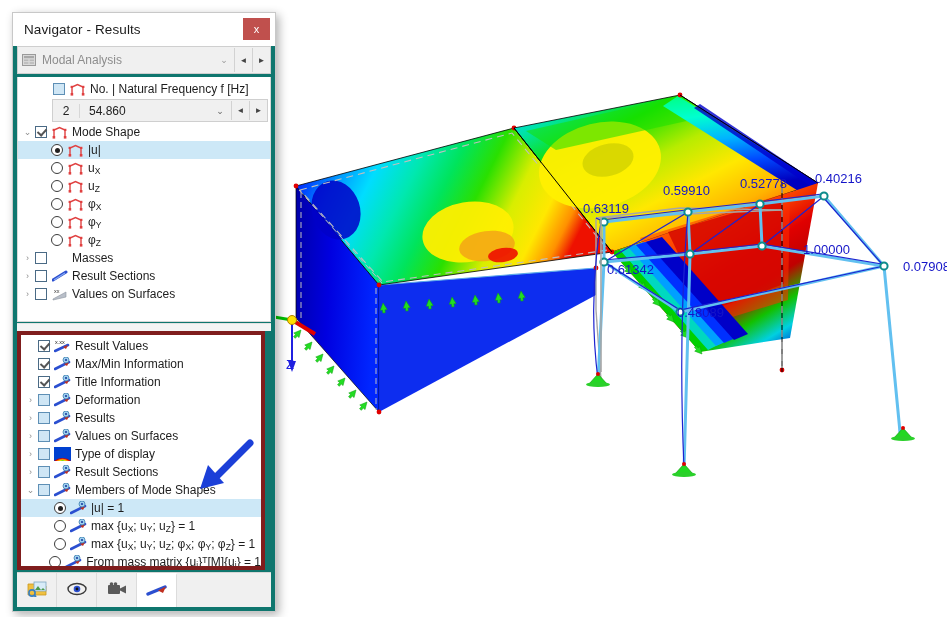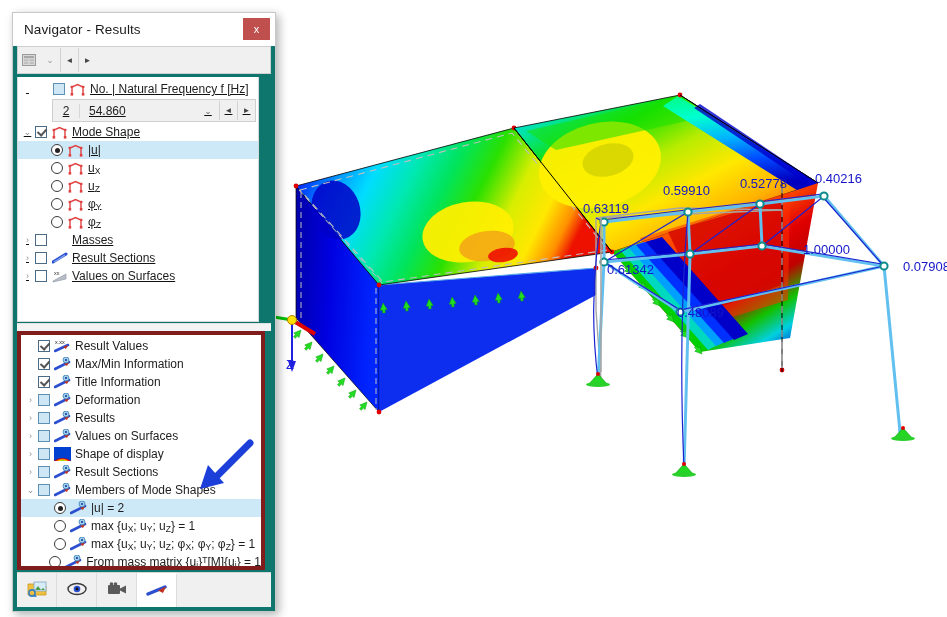--- a/index.html
+++ b/index.html
@@ -40,21 +40,21 @@
   .combo-row .cicon{width:22px;display:flex;align-items:center;justify-content:center;}
   .combo-row .clabel{flex:1;color:#8d8d8d;font-size:12px;padding-left:2px;}
   .combo-row .caret{width:20px;text-align:center;color:#9a9a9a;font-size:9px;}
   .spinbtn{
     width:17px;height:24px;border-left:1px solid #d2d2d2;background:#f0f0f0;
     display:flex;align-items:center;justify-content:center;font-size:8px;color:#444;cursor:pointer;
   }
 
   
   .tree-pane{background:#fff;overflow:hidden;position:relative;}
-  .pane-top{flex:0 0 244px;margin:3px 16px 0 4px;border:1px solid #d8d8d8;border-top:none;text-decoration:underline;}
+  .pane-top{flex:0 0 244px;margin:3px 4px 0 4px;border:1px solid #d8d8d8;border-top:none;}
   .splitter{flex:0 0 7px;background:#f4f4f4;border-top:1px solid #e2e2e2;margin:1px 4px 0 4px;}
   .pane-bottom{flex:1 1 auto;margin:0 10px 0 4px;border:4px solid #7f1d1d;}
 
   .row{
     height:18px;display:flex;align-items:center;padding-left:2px;white-space:nowrap;
     font-size:12px;color:#1d1d1d;cursor:default;
   }
   .row.sel{background:#cde8f7;}
   .ind{display:inline-block;}
   .exp{width:15px;flex:0 0 15px;text-align:center;color:#8d8d8d;font-size:9px;cursor:pointer;}
@@ -357,20 +357,21 @@
     <span class="cicon">
       <svg width="14" height="12">
           <rect x="0.5" y="0.5" width="13" height="11" fill="#d9d9d9" stroke="#9a9a9a"></rect>
           <rect x="2" y="2" width="10" height="2.2" fill="#a8a8a8"></rect>
           <rect x="2" y="5.5" width="4.4" height="1.6" fill="#b8b8b8"></rect>
           <rect x="7.6" y="5.5" width="4.4" height="1.6" fill="#b8b8b8"></rect>
           <rect x="2" y="8.2" width="4.4" height="1.6" fill="#b8b8b8"></rect>
           <rect x="7.6" y="8.2" width="4.4" height="1.6" fill="#b8b8b8"></rect>
         </svg>
     </span>
+    <span class="clabel">Modal Analysis</span>
     <span class="caret">⌄</span>
     <span class="spinbtn">◄</span>
     <span class="spinbtn">►</span>
   </div>
 
   <div class="tree-pane pane-top">
 
     <div class="row" style="padding-top:3px">
       <span class="exp none">›</span>
       <span class="ind" style="width:18px"></span>
@@ -444,20 +445,34 @@
       <span class="ticon">
           <svg width="15" height="13">
             <path d="M2,11 L2,4 L7.5,1.5 L13,4 L13,11" fill="none" stroke="#e04040" stroke-width="1.4"></path>
             <rect x="0.6" y="10" width="2.6" height="2.6" fill="#e04040"></rect>
             <rect x="11.8" y="10" width="2.6" height="2.6" fill="#e04040"></rect>
             <rect x="0.6" y="2.8" width="2.2" height="2.2" fill="#e04040"></rect>
             <rect x="12.2" y="2.8" width="2.2" height="2.2" fill="#e04040"></rect>
           </svg>
         </span>
       <span class="lbl"><span>u</span><span class="sub">Z</span></span>
+    </div>
+    <div class="row">
+      <span class="ind" style="width:31px"></span>
+      <span class="rb"></span>
+      <span class="ticon">
+          <svg width="15" height="13">
+            <path d="M2,11 L2,4 L7.5,1.5 L13,4 L13,11" fill="none" stroke="#e04040" stroke-width="1.4"></path>
+            <rect x="0.6" y="10" width="2.6" height="2.6" fill="#e04040"></rect>
+            <rect x="11.8" y="10" width="2.6" height="2.6" fill="#e04040"></rect>
+            <rect x="0.6" y="2.8" width="2.2" height="2.2" fill="#e04040"></rect>
+            <rect x="12.2" y="2.8" width="2.2" height="2.2" fill="#e04040"></rect>
+          </svg>
+        </span>
+      <span class="lbl"><span>φ</span><span class="sub">X</span></span>
     </div>
     <div class="row">
       <span class="ind" style="width:31px"></span>
       <span class="rb"></span>
       <span class="ticon">
           <svg width="15" height="13">
             <path d="M2,11 L2,4 L7.5,1.5 L13,4 L13,11" fill="none" stroke="#e04040" stroke-width="1.4"></path>
             <rect x="0.6" y="10" width="2.6" height="2.6" fill="#e04040"></rect>
             <rect x="11.8" y="10" width="2.6" height="2.6" fill="#e04040"></rect>
             <rect x="0.6" y="2.8" width="2.2" height="2.2" fill="#e04040"></rect>
@@ -602,21 +617,21 @@
           <g clip-path="url(#rc)">
             <rect x="0" y="0" width="17" height="14" fill="#0040d0"></rect>
             <path d="M0,14 A14,14 0 0 1 17,14 L17,14 L0,14 Z" fill="#d00000"></path>
             <path d="M2,14 A11.5,11.5 0 0 1 15,14 Z" fill="#ff8000"></path>
             <path d="M4,14 A9,9 0 0 1 13,14 Z" fill="#f0e000"></path>
             <path d="M6,14 A6.6,6.6 0 0 1 11,14 Z" fill="#20d000"></path>
             <path d="M8,14 A4,4 0 0 1 10,14 Z" fill="#00c0ff"></path>
           </g>
         </svg>
       </span>
-      <span class="lbl">Shape of display</span>
+      <span class="lbl">Type of display</span>
     </div>
     <div class="row">
       <span class="exp">›</span>
       <span class="cb partial"></span>
       <span class="ticon">
         <svg width="17" height="14">
             <path d="M1,12 L15,5" stroke="#2b4fd0" stroke-width="2.6" stroke-linecap="round"></path>
             <path d="M10,7 L15,5 L13,9 Z" fill="#c03020"></path>
             <circle cx="12" cy="3" r="3" fill="#9fd0ef" stroke="#3d7fb0" stroke-width=".8"></circle>
             <circle cx="12" cy="3" r="1.1" fill="#1b3fa0"></circle>
@@ -642,21 +657,21 @@
       <span class="ind" style="width:31px"></span>
       <span class="rb on"></span>
       <span class="ticon">
         <svg width="17" height="14">
             <path d="M1,12 L15,5" stroke="#2b4fd0" stroke-width="2.6" stroke-linecap="round"></path>
             <path d="M10,7 L15,5 L13,9 Z" fill="#c03020"></path>
             <circle cx="12" cy="3" r="3" fill="#9fd0ef" stroke="#3d7fb0" stroke-width=".8"></circle>
             <circle cx="12" cy="3" r="1.1" fill="#1b3fa0"></circle>
           </svg>
       </span>
-      <span class="lbl">|u| = 2</span>
+      <span class="lbl">|u| = 1</span>
     </div>
     <div class="row">
       <span class="ind" style="width:31px"></span>
       <span class="rb"></span>
       <span class="ticon">
         <svg width="17" height="14">
             <path d="M1,12 L15,5" stroke="#2b4fd0" stroke-width="2.6" stroke-linecap="round"></path>
             <path d="M10,7 L15,5 L13,9 Z" fill="#c03020"></path>
             <circle cx="12" cy="3" r="3" fill="#9fd0ef" stroke="#3d7fb0" stroke-width=".8"></circle>
             <circle cx="12" cy="3" r="1.1" fill="#1b3fa0"></circle>

